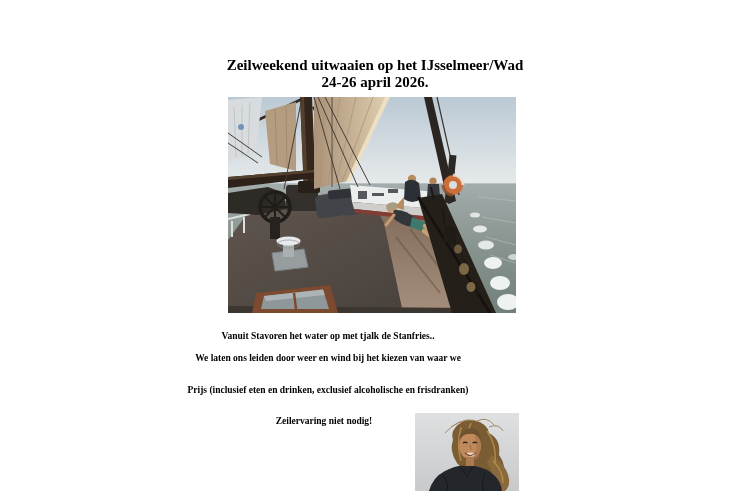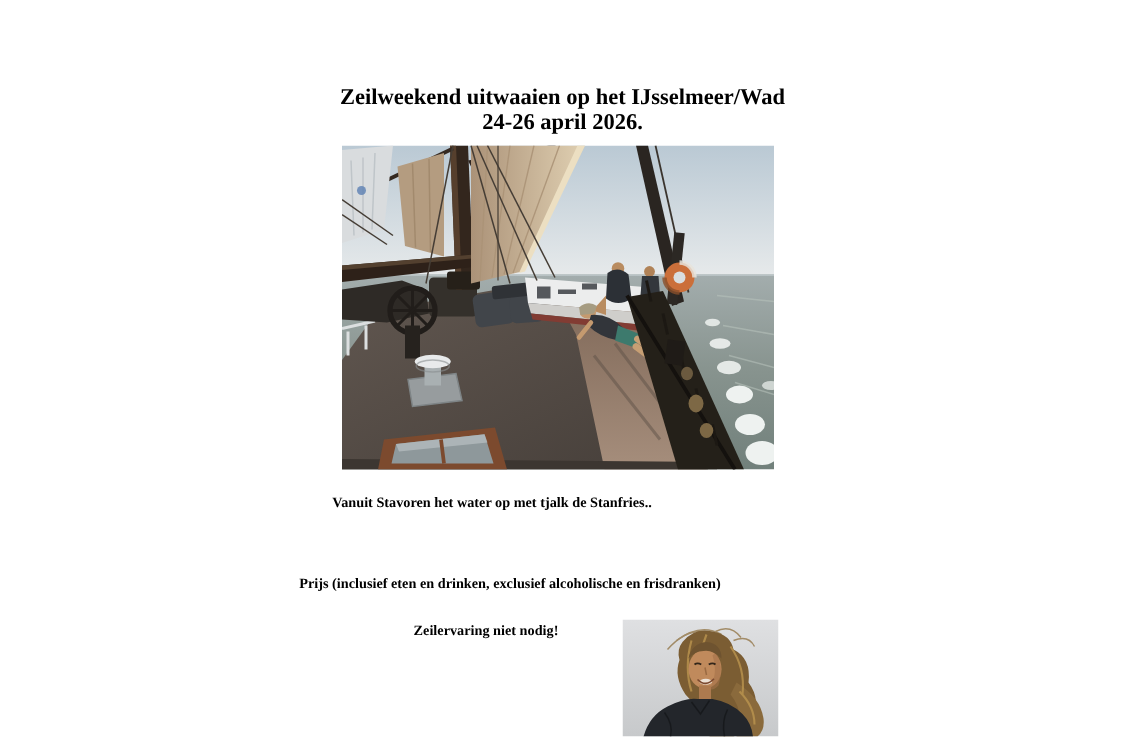--- a/index.html
+++ b/index.html
@@ -10,21 +10,21 @@
   .page{position:relative;width:750px;height:500px;background:#ffffff;color:#000;font-weight:bold;}
   .title-block{
     position:absolute;top:33px;left:0;width:750px;
     text-align:center;font-size:15px;line-height:16.5px;margin-top:24px;
   }
   .main-photo{position:absolute;left:228px;top:97px;width:288px;height:216px;}
   .main-photo svg{display:block;}
   .bodyline{position:absolute;left:0;width:656px;text-align:center;font-size:9.5px;line-height:11.5px;}
   .t-intro{top:331px;}
   .t-zen{top:353px;}
-  .t-price{top:385px;padding-left:12px;}
+  .t-price{top:385px;}
   .t-exp{top:416px;width:648px;text-align:center;}
   .t-more{top:437px;width:648px;font-size:12.5px;line-height:15px;}
   .person-photo{position:absolute;left:415px;top:413px;width:104px;height:78px;}
   .person-photo svg{display:block;}
 </style>
 </head>
 <body>
 
 <div class="page">
 
@@ -236,20 +236,21 @@
         <ellipse cx="243" cy="190" rx="4.5" ry="5" fill="#7d6845"></ellipse>
         <ellipse cx="230" cy="152" rx="4" ry="4.5" fill="#6b5a3f"></ellipse>
         <rect x="216" y="130" width="12" height="16" fill="#1f1b17" transform="rotate(8 222 138)"></rect>
       </g>
     </svg>
   </div>
 
   <div class="bodyline t-intro">Vanuit Stavoren het water op met tjalk de Stanfries..</div>
 
   <div class="bodyline t-zen">
+    <div>We laten ons leiden door weer en wind bij het kiezen van waar we</div>
   </div>
 
   <div class="bodyline t-price">
     <div>Prijs (inclusief eten en drinken, exclusief alcoholische en frisdranken)</div>
   </div>
 
   <div class="bodyline t-exp">Zeilervaring niet nodig!</div>
 
 
   <div class="person-photo">

